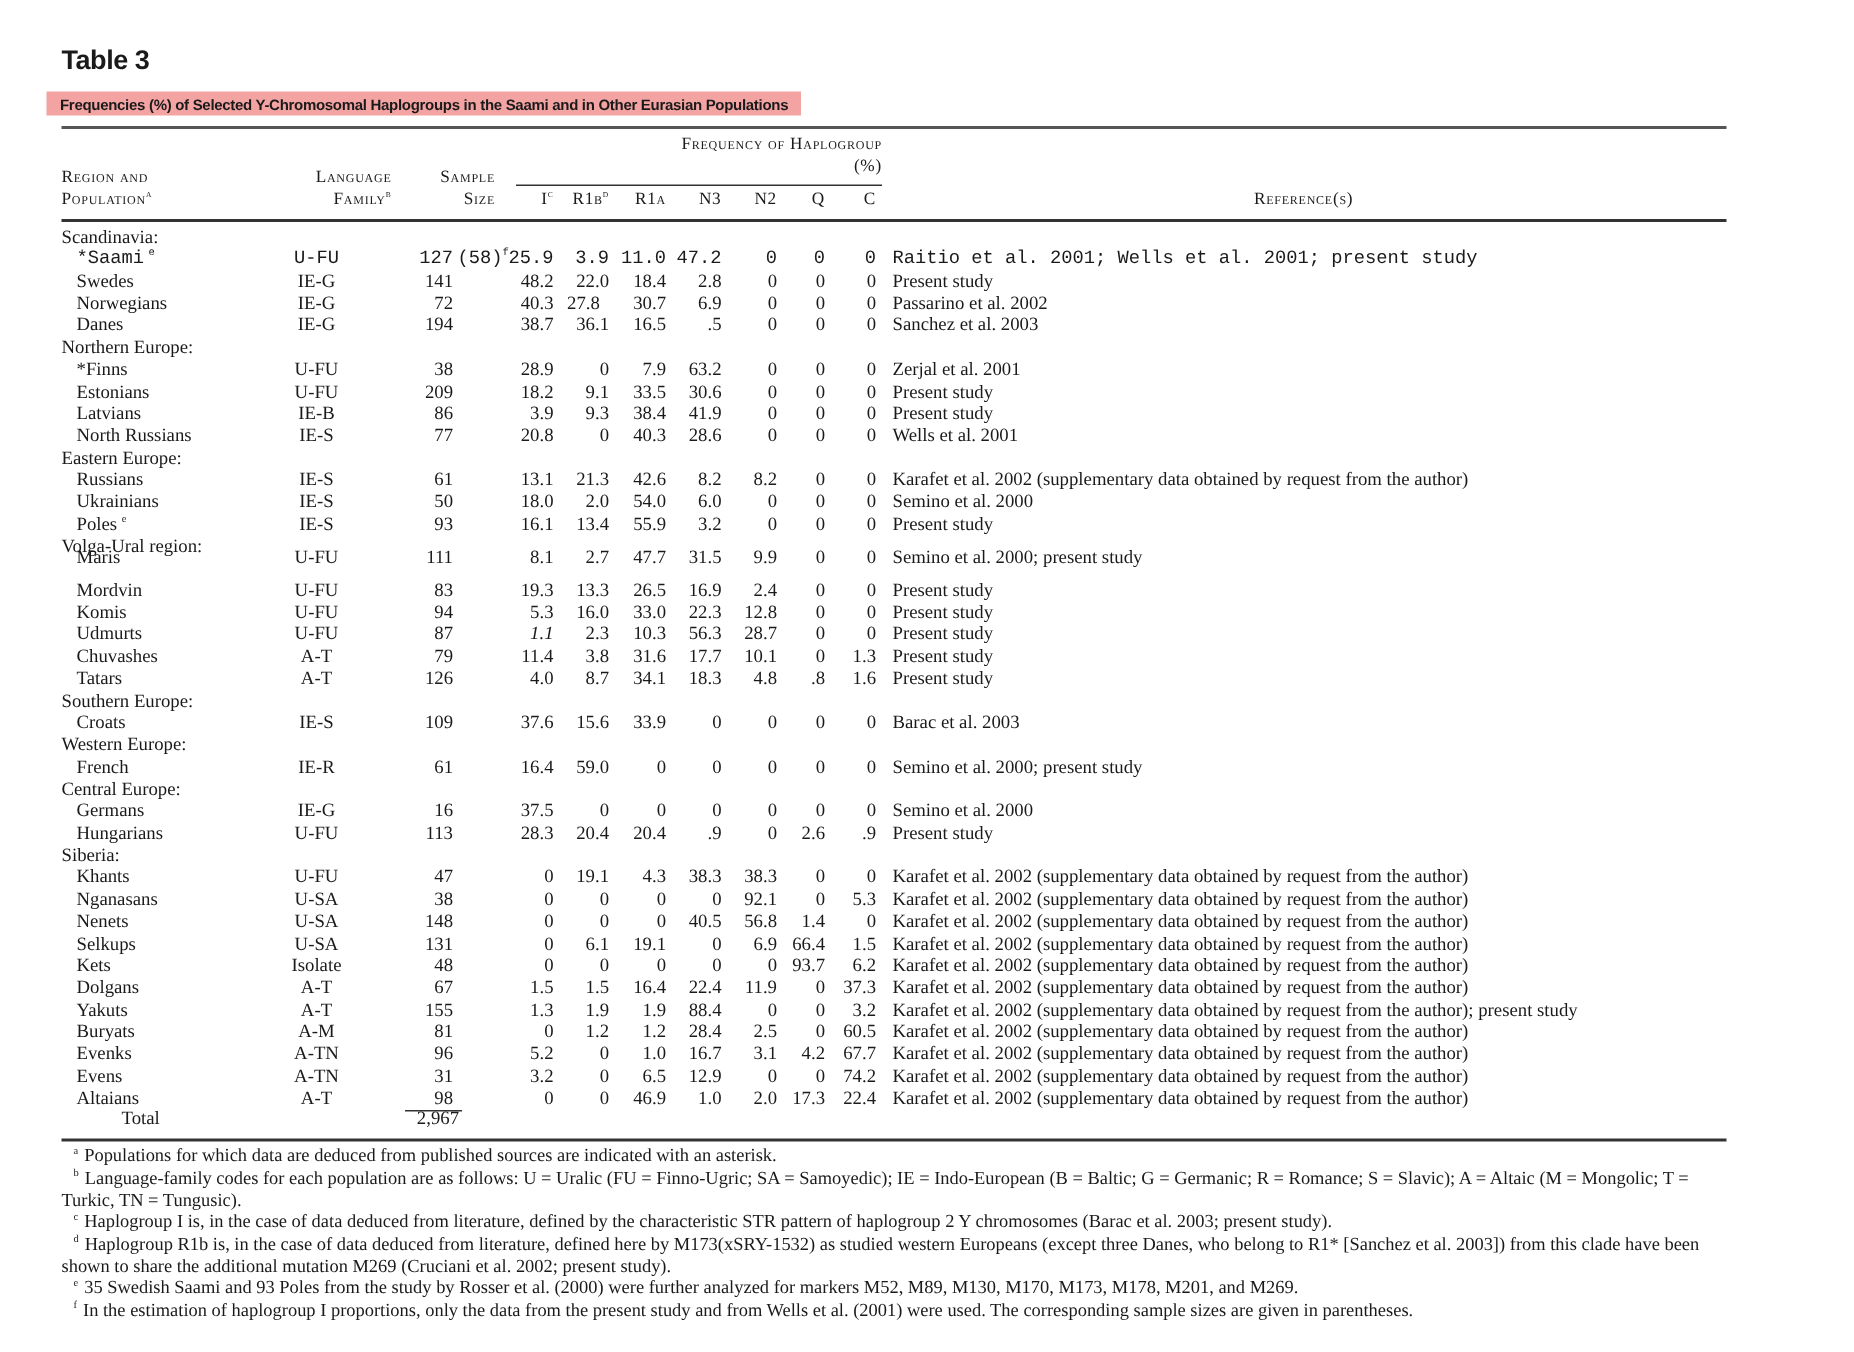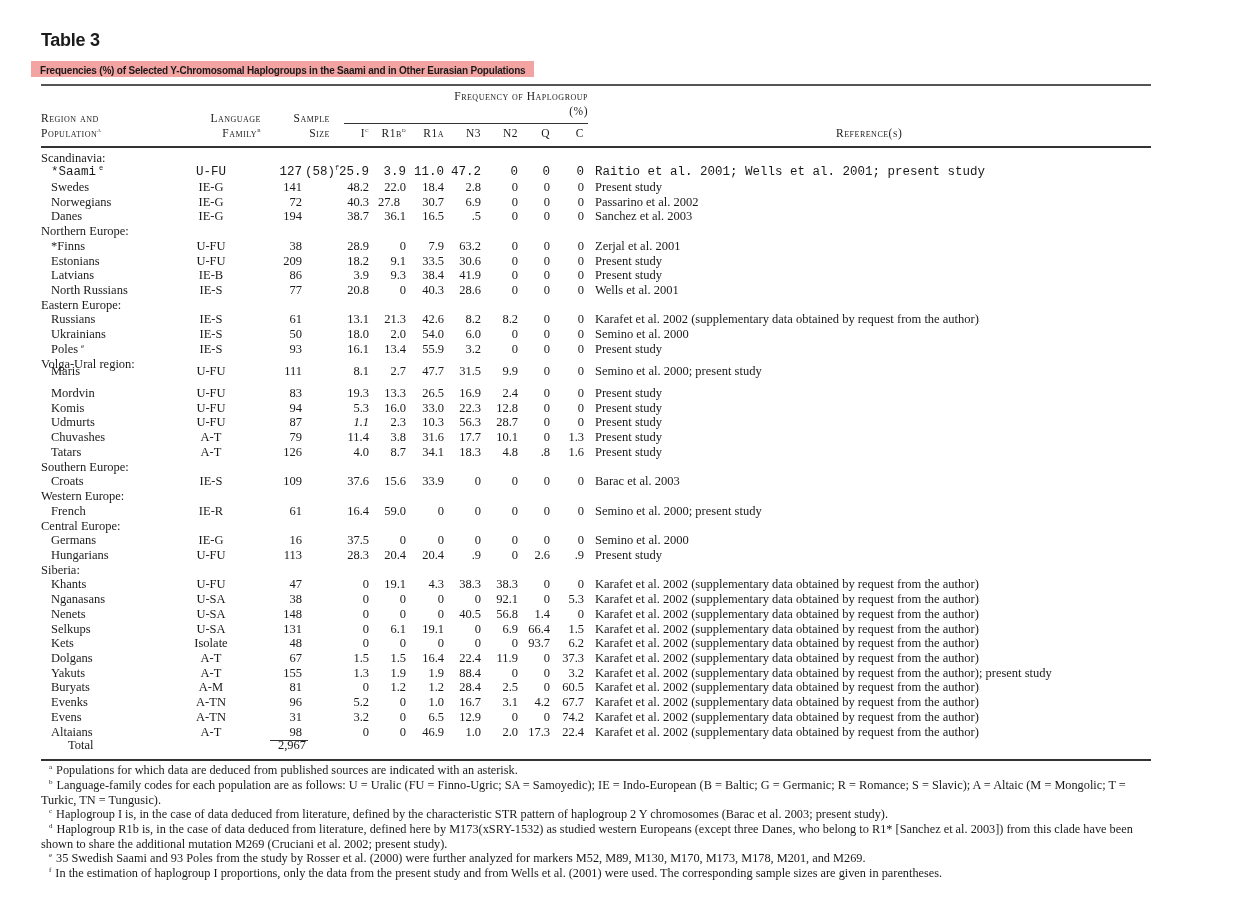--- a/index.html
+++ b/index.html
@@ -524,21 +524,21 @@
       <span class="c-num" style="left: 447px;">1.0</span>
       <span class="c-num" style="left: 484px;">2.0</span>
       <span class="c-num" style="left: 516px;">17.3</span>
       <span class="c-num" style="left: 550px;">22.4</span>
       <span class="c-ref">Karafet et al. 2002 (supplementary data obtained by request from the author)</span>
     </div>
   </div>
 
 <div class="total-line"></div>
 <div class="row" style="top:738px;">
-  <span style="left:68px;">Total</span>
+  <span style="left:81px;">Total</span>
   <span class="c-size" style="left:266px;">2,967</span>
 </div>
 
 <div class="rule bottom"></div>
 
 <div id="footnotes">
     <div class="fn" style="top: 763px;"><span class="ind"></span><sup>a</sup><span style="margin-left: 4px;">Populations for which data are deduced from published sources are indicated with an asterisk.</span></div>
     <div class="fn" style="top: 778px;"><span class="ind"></span><sup>b</sup><span style="margin-left: 4px;">Language-family codes for each population are as follows: U = Uralic (FU = Finno-Ugric; SA = Samoyedic); IE = Indo-European (B = Baltic; G = Germanic; R = Romance; S = Slavic); A = Altaic (M = Mongolic; T = Turkic, TN = Tungusic).</span></div>
     <div class="fn" style="top: 807px;"><span class="ind"></span><sup>c</sup><span style="margin-left: 4px;">Haplogroup I is, in the case of data deduced from literature, defined by the characteristic STR pattern of haplogroup 2 Y chromosomes (Barac et al. 2003; present study).</span></div>
     <div class="fn" style="top: 822px;"><span class="ind"></span><sup>d</sup><span style="margin-left: 4px;">Haplogroup R1b is, in the case of data deduced from literature, defined here by M173(xSRY-1532) as studied western Europeans (except three Danes, who belong to R1* [Sanchez et al. 2003]) from this clade have been shown to share the additional mutation M269 (Cruciani et al. 2002; present study).</span></div>

